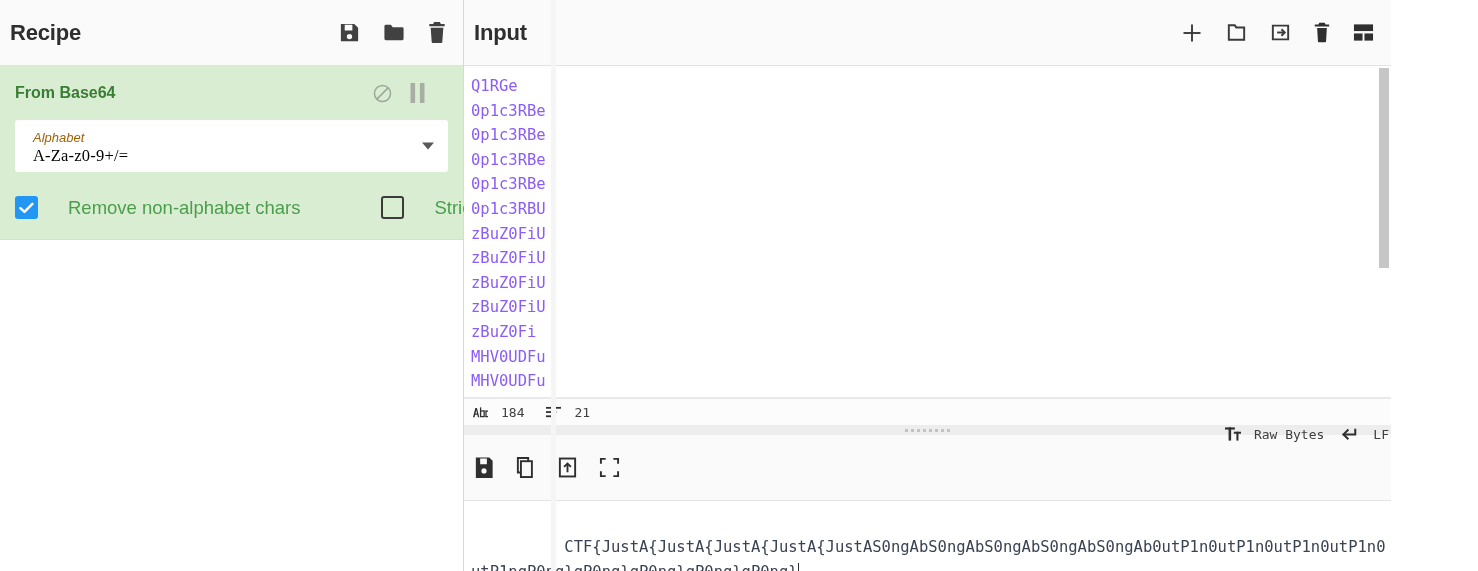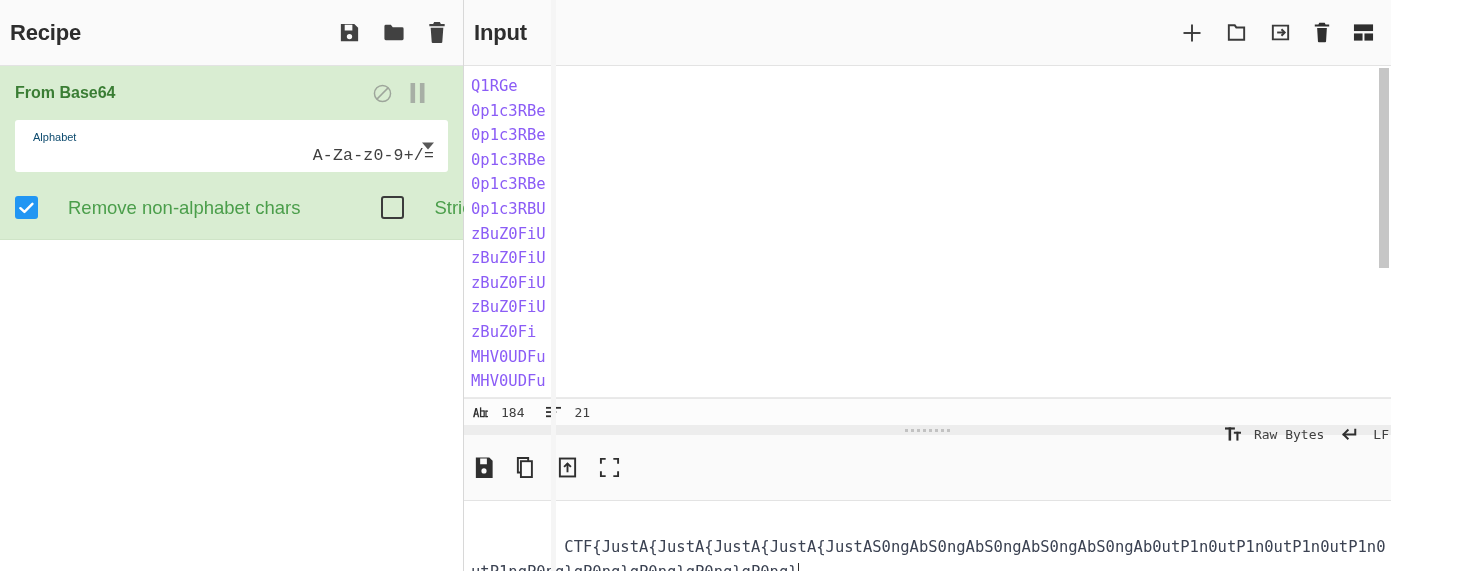--- a/index.html
+++ b/index.html
@@ -50,24 +50,24 @@
 
   .arg-wrap {
     margin-top: 14px;
     background: #ffffff;
     border-radius: 3px;
     height: 52px;
     position: relative;
     padding: 5px 14px 0 18px;
     display: flex; flex-direction: column; justify-content: center;
   }
-  .arg-label { font-size: 11px; color: #0c4a6e; line-height: 15px; }
+  .arg-label { font-size: 13px; color: #a16207; line-height: 15px; font-style: italic; }
   .arg-value {
-    font-family: Liberation Mono, monospace;
-    font-size: 16.5px; color: #404040; line-height: 22px; letter-spacing: .2px; text-align: right;
+    font-family: Liberation Serif, serif;
+    font-size: 16.5px; color: #000000; line-height: 22px; letter-spacing: .2px;
   }
   .arg-caret {
     position: absolute; right: 14px; top: 50%; transform: translateY(-50%);
     width: 0; height: 0;
     border-left: 6px solid transparent; border-right: 6px solid transparent;
     border-top: 7px solid #585858;
   }
 
   .checks { margin-top: 24px; display: flex; align-items: center; }
   .check-item { display: flex; align-items: center; cursor: pointer; gap: 19px; }

